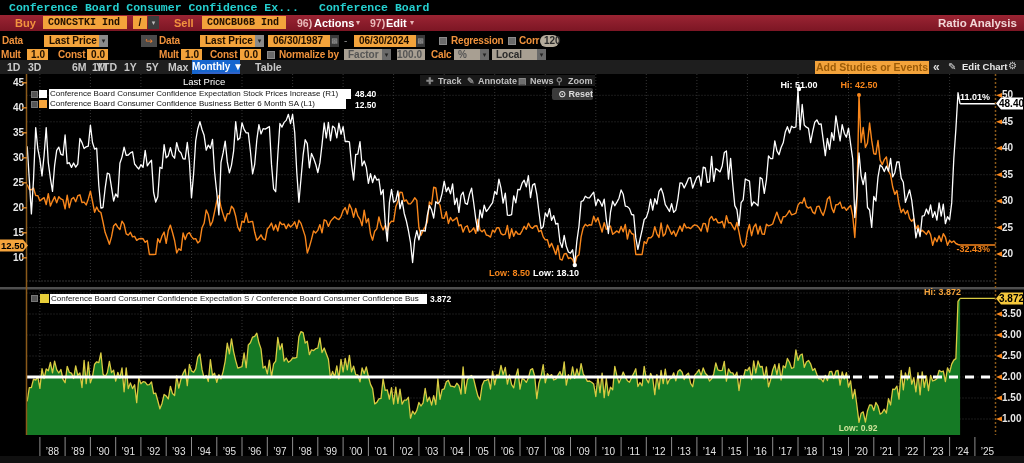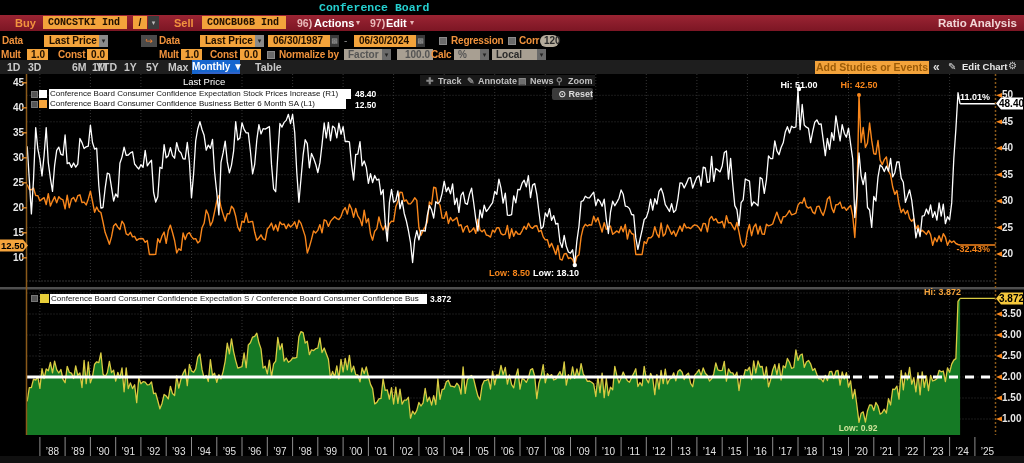--- a/index.html
+++ b/index.html
@@ -14,20 +14,21 @@
 .tabs{left:0;top:60px;width:1024px;height:14px;background:#1e1e1e;}
 .tab{position:absolute;top:1px;color:#c8c8c8;font-weight:bold;font-size:10.5px;}
 .chk{position:absolute;width:8px;height:8px;background:#6a6a6a;border:1px solid #8a8a8a;}
 .dd{position:absolute;width:9px;height:11px;background:#8a8a8a;color:#222;font-size:7px;line-height:11px;text-align:center;}
 .legtext{position:absolute;background:#ffffff;color:#111;font-size:8px;line-height:10px;white-space:nowrap;overflow:hidden;padding:0 1px;}
 .legval{position:absolute;color:#fff;font-size:8.5px;font-weight:bold;}
 .toolt{position:absolute;color:#c0c0c0;font-size:9px;font-weight:bold;}
 </style></head>
 <body>
 <div class="abs titlebar">
+    <span class="abs" style="left:9px;top:1px;">Conference Board Consumer Confidence Ex...</span>
     <span class="abs" style="left:319px;top:1px;">Conference Board</span>
   </div>
 <div class="abs redbar">
  <span class="abs" style="left:15px;top:2px;color:#f2933e;font-weight:bold;font-size:11px;">Buy</span>
  <span class="abs ambox" style="left:43px;top:1px;width:84px;height:13px;font-family:'Liberation Mono',monospace;font-size:10px;">CONCSTKI Ind</span>
  <span class="abs ambox" style="left:133px;top:1px;width:14px;height:13px;text-align:center;padding:0;">/</span>
  <span class="abs" style="left:148px;top:1px;width:11px;height:13px;background:#3c3c3c;color:#bbb;font-size:7px;text-align:center;line-height:13px;">▾</span>
  <span class="abs" style="left:174px;top:2px;color:#f2933e;font-weight:bold;font-size:11px;">Sell</span>
  <span class="abs ambox" style="left:202px;top:1px;width:84px;height:13px;font-family:'Liberation Mono',monospace;font-size:10px;">CONCBU6B Ind</span>
  <span class="abs" style="left:297px;top:2px;color:#e8b8b8;font-size:10.5px;font-weight:bold;">96)</span>
@@ -61,21 +62,21 @@
  <span class="amlab" style="left:58px;top:18px;">Const</span>
  <span class="ambox" style="left:87px;top:18px;width:21px;height:12px;font-size:10px;line-height:12px;text-align:right;padding:0 3px 0 0;">0.0</span>
  <span class="amlab" style="left:159px;top:18px;">Mult</span>
  <span class="ambox" style="left:181px;top:18px;width:21px;height:12px;font-size:10px;line-height:12px;text-align:right;padding:0 3px 0 0;">1.0</span>
  <span class="amlab" style="left:210px;top:18px;">Const</span>
  <span class="ambox" style="left:240px;top:18px;width:21px;height:12px;font-size:10px;line-height:12px;text-align:right;padding:0 3px 0 0;">0.0</span>
  <span class="chk" style="left:267px;top:20px;"></span>
  <span class="amlab" style="left:279px;top:18px;">Normalize by</span>
  <span class="graybox" style="left:344px;top:18px;width:38px;height:12px;color:#555;">Factor</span>
  <span class="dd" style="left:382px;top:18px;height:12px;background:#6a6a6a;">▾</span>
- <span class="graybox" style="left:397px;top:18px;width:36px;height:12px;text-align:right;padding:0 3px 0 0;color:#555;">100.0</span>
+ <span class="graybox" style="left:397px;top:18px;width:28px;height:12px;text-align:right;padding:0 3px 0 0;color:#555;">100.0</span>
  <span class="amlab" style="left:431px;top:18px;">Calc</span>
  <span class="graybox" style="left:454px;top:18px;width:26px;height:12px;color:#555;">%</span>
  <span class="dd" style="left:480px;top:18px;height:12px;background:#6a6a6a;">▾</span>
  <span class="graybox" style="left:492px;top:18px;width:45px;height:12px;">Local</span>
  <span class="dd" style="left:537px;top:18px;height:12px;background:#6a6a6a;">▾</span>
 </div>
 <div class="abs tabs">
  <span class="tab" style="left:7px;">1D</span>
  <span class="tab" style="left:28px;">3D</span>
  <span class="tab" style="left:58px;margin-left:34px;">1M</span>

